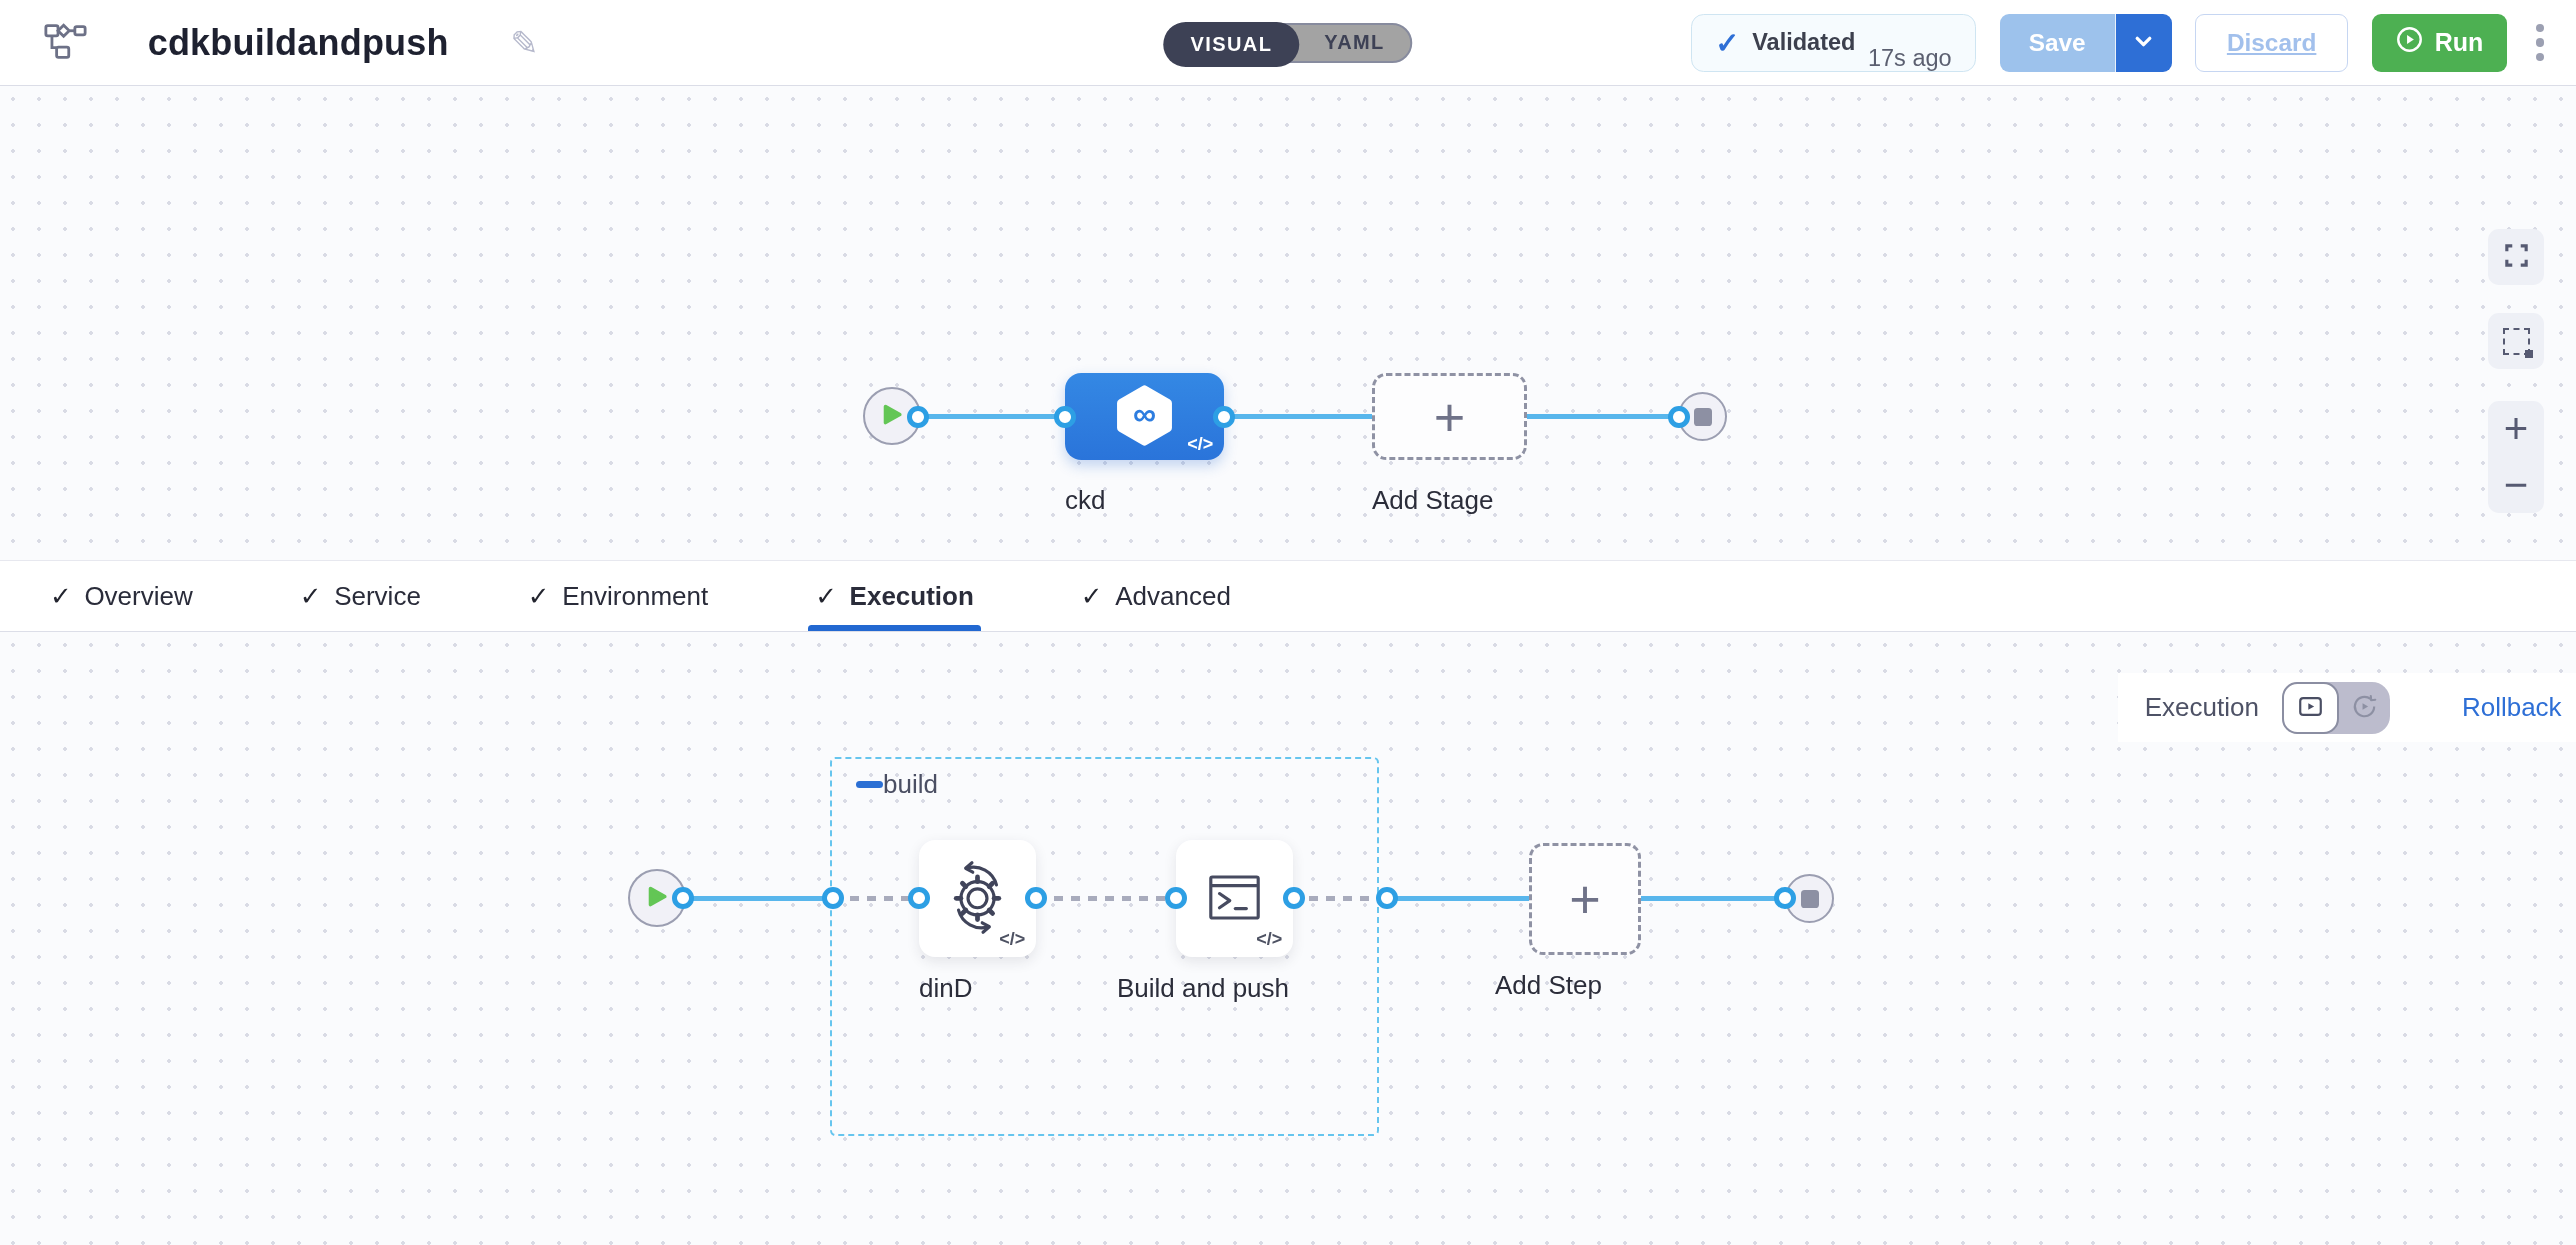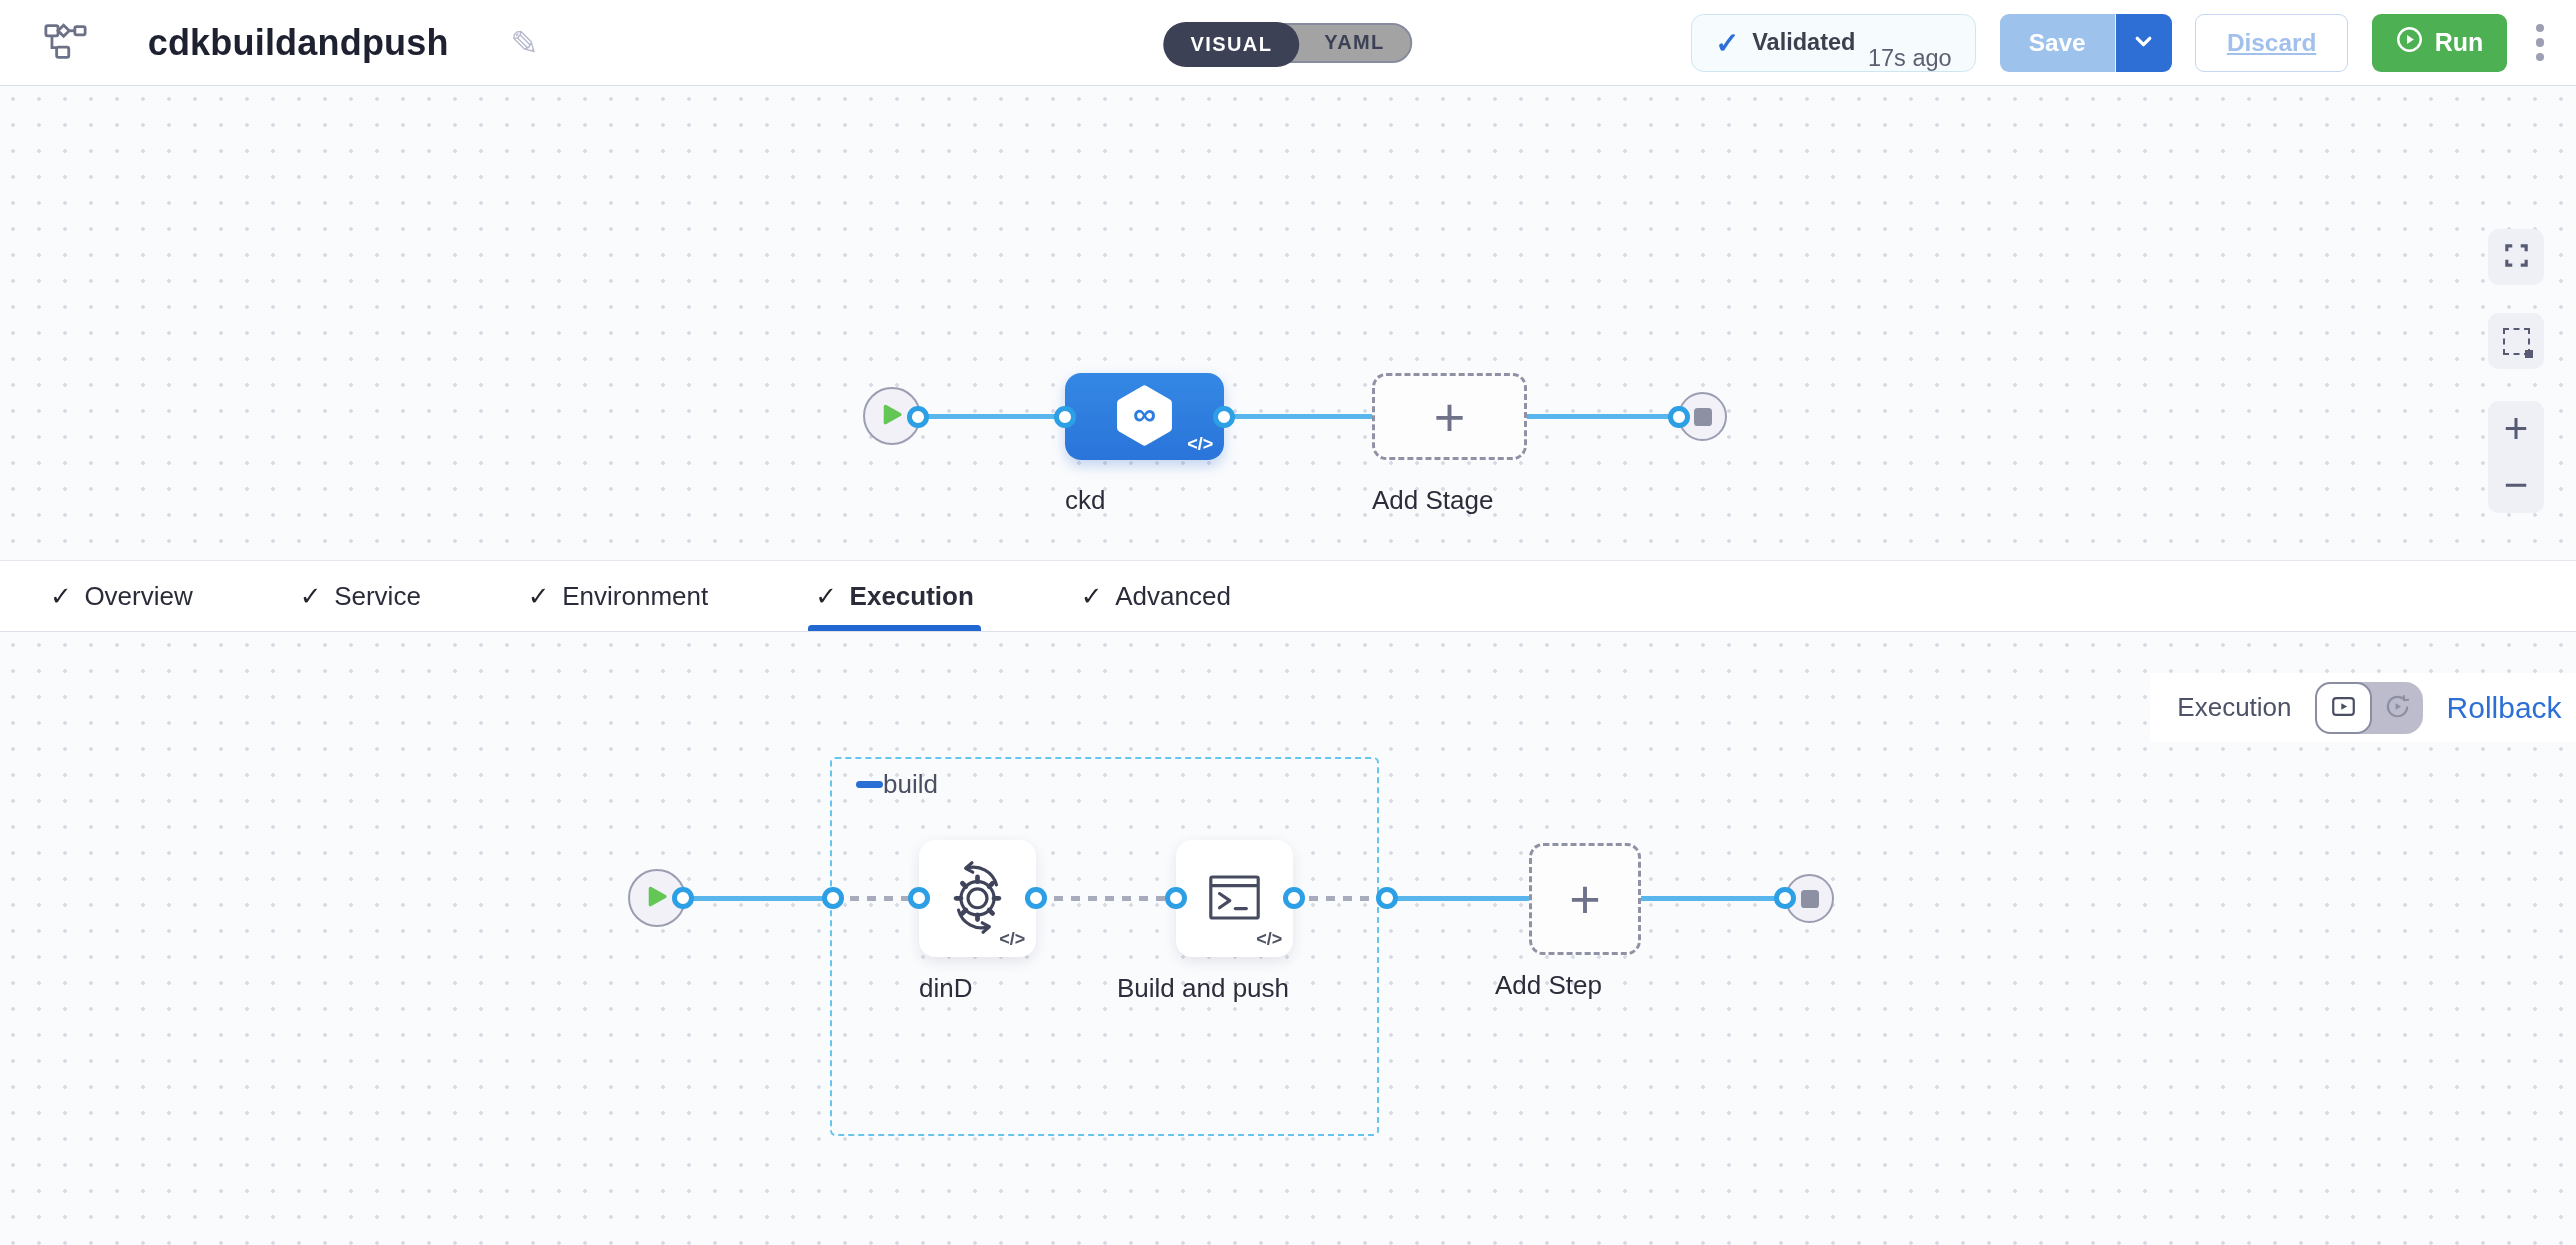--- a/index.html
+++ b/index.html
@@ -97,21 +97,21 @@
 
   
   .exec-bar { position:absolute; right:0; top:41px; height:69px; background:#fff; z-index:4;
               display:flex; align-items:center; gap:23.5px; padding:0 14.4px 0 27px; }
   .exec-label { font-size:26px; color:#4e5266; }
   .exec-toggle { width:108px; height:52px; background:#bcbccd; border-radius:18px; display:flex;
                  align-items:center; cursor:pointer; }
   .exec-toggle .seg-on { width:57px; height:52px; background:#fff; border:2.7px solid #8b8ea2;
                          border-radius:15.3px; display:flex; align-items:center; justify-content:center; }
   .exec-toggle .seg-off { flex:1; display:flex; align-items:center; justify-content:center; }
-  .rollback { font-size:30px; color:#2e6fd6; font-weight:500; cursor:pointer; }
+  .rollback { font-size:26px; color:#2e6fd6; font-weight:500; cursor:pointer;margin-left:48px; }
   .group-box { position:absolute; left:830px; top:125px; width:549px; height:379px;
                border:2.7px dashed #66c5ee; border-radius:5.4px; z-index:0; }
   .group-head { position:absolute; left:856px; top:137px; display:flex; align-items:center; z-index:2; }
   .group-minus { width:27px; height:6.3px; background:#2b6fd4; border-radius:3.6px; cursor:pointer; }
   .group-label { font-size:26px; color:#4b4f63; }
 </style>
 </head>
 <body>
 
 <div class="header">

